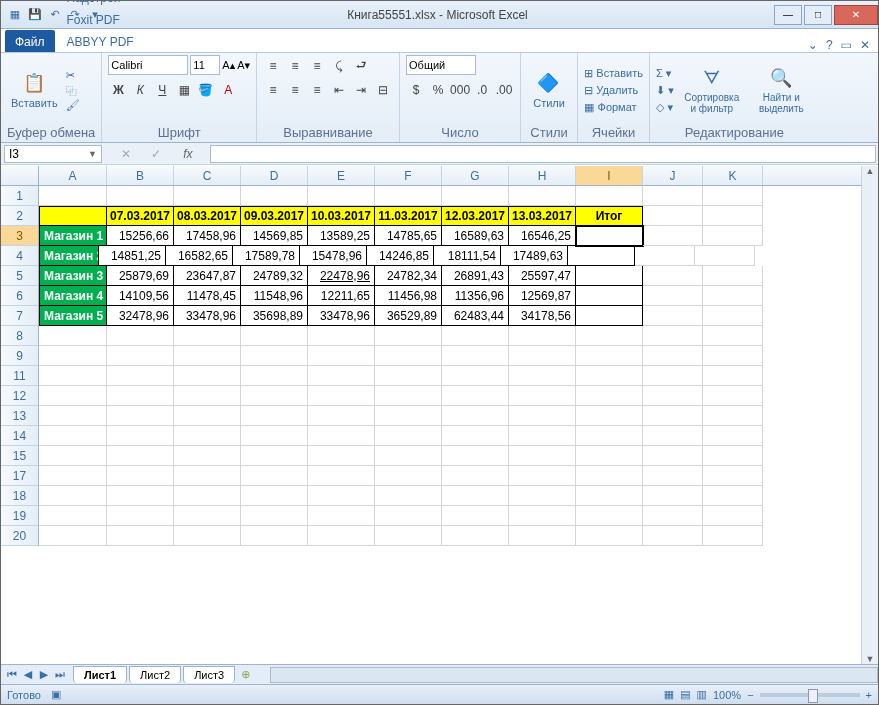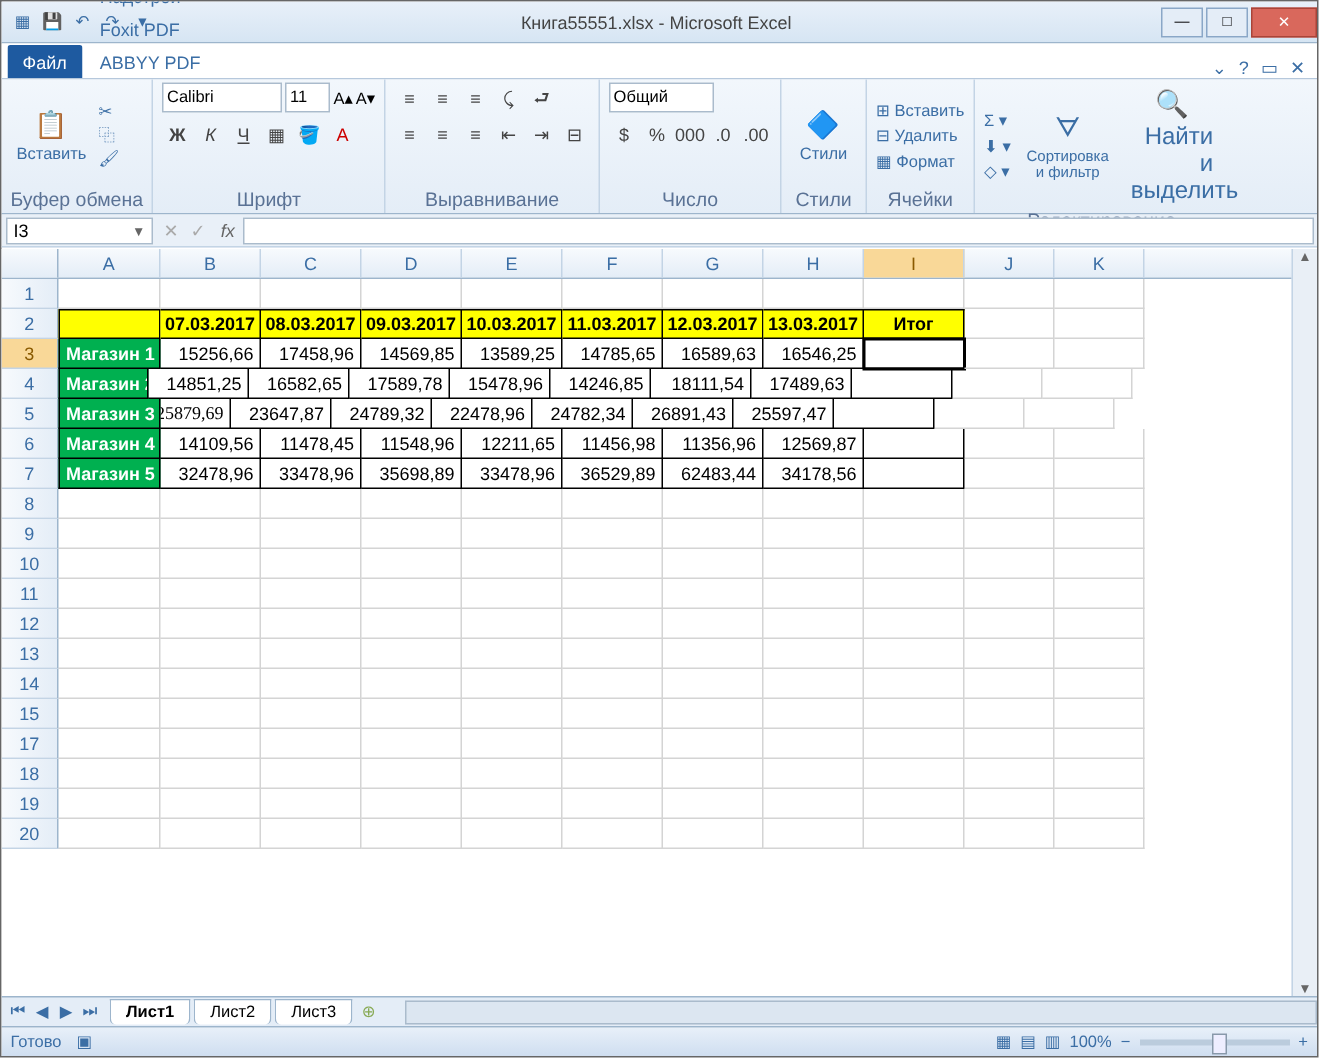--- a/index.html
+++ b/index.html
@@ -27,21 +27,21 @@
 .big-btn { display: flex; flex-direction: column; align-items: center; gap: 2px; padding: 2px 4px; color: #3b6ea5; min-width: 44px; }
 .big-btn .ico { width: 24px; height: 24px; display: flex; align-items: center; justify-content: center; font-size: 18px; }
 .small-btns { display: flex; flex-direction: column; gap: 2px; }
 .small-btns span { font-size: 11px; color: #3b6ea5; }
 .font-row { display: flex; gap: 2px; align-items: center; }
 .font-sel { border: 1px solid #abc; background: #fff; font-size: 11px; padding: 1px 2px; height: 20px; }
 .btn-row { display: flex; gap: 2px; margin-top: 2px; }
 .btn-row span { width: 20px; height: 18px; display: inline-flex; align-items: center; justify-content: center; border: 1px solid transparent; color: #444; font-size: 12px; }
 
 
-.formula-bar { height: 22px; display: flex; align-items: center; border-bottom: 1px solid #c3d4e5; background: #e9f0f8; font-size: 12px; }
+.formula-bar { height: 22px; display: flex; align-items: center; border-bottom: 1px solid #c3d4e5; background: #e9f0f8; font-size: 12px; gap: 12px; }
 .name-box { width: 98px; background: #fff; border: 1px solid #abc; margin: 0 3px; padding: 1px 4px; display: flex; align-items: center; }
 .name-box span:last-child { margin-left: auto; font-size: 9px; color: #666; }
 .fx-label { padding: 0 6px; font-style: italic; color: #666; }
 .fx-input { flex: 1; background: #fff; border: 1px solid #abc; height: 18px; margin-right: 2px; }
 
 
 .grid-wrap { position: absolute; top: 165px; left: 0; right: 0; bottom: 40px; overflow: hidden; background: #fff; }
 .col-headers { display: flex; height: 20px; background: linear-gradient(#f7fafd,#e4edf7); border-bottom: 1px solid #9db5cc; }
 .corner { width: 38px; border-right: 1px solid #9db5cc; background: linear-gradient(#f7fafd,#e4edf7); }
 .col-h { border-right: 1px solid #c3d4e5; text-align: center; font-size: 12px; color: #3b6ea5; display: flex; align-items: center; justify-content: center; }
@@ -212,21 +212,21 @@
         <span>Σ ▾</span>
         <span>⬇ ▾</span>
         <span>◇ ▾</span>
       </div>
       <div class="big-btn">
         <span class="ico">ᗊ</span>
         <span style="font-size:10px;max-width:60px;text-align:center">Сортировка и фильтр</span>
       </div>
       <div class="big-btn">
         <span class="ico">🔍</span>
-        <span style="font-size:16px;max-width:55px;text-align:right">Найти и выделить</span>
+        <span style="font-size:10px;max-width:55px;text-align:center">Найти и выделить</span>
       </div>
     </div>
     <div class="ribbon-group-label">Редактирование</div>
   </div>
 </div>
 
 <div class="formula-bar">
   <div class="name-box">
     <span>I3</span>
     <span>▼</span>
@@ -307,24 +307,24 @@
         <div class="cell num" style="width: 67px;">14246,85</div>
         <div class="cell num" style="width: 67px;">18111,54</div>
         <div class="cell num" style="width: 67px;">17489,63</div>
         <div class="cell empty-b" style="width: 67px;"></div>
         <div class="cell" style="width: 60px;"></div>
         <div class="cell" style="width: 60px;"></div>
       </div>
       <div class="row">
         <div class="row-h">5</div>
         <div class="cell shop" style="width: 68px;">Магазин 3</div>
-        <div class="cell num" style="width: 47px; font-family: Liberation Serif, serif;">25879,69</div>
+        <div class="cell num" style="width: 67px;">25879,69</div>
         <div class="cell num" style="width: 67px;">23647,87</div>
         <div class="cell num" style="width: 67px;">24789,32</div>
-        <div class="cell num" style="width: 67px;">22478,96</div>
+        <div class="cell num" style="width: 67px; text-decoration: underline;">22478,96</div>
         <div class="cell num" style="width: 67px;">24782,34</div>
         <div class="cell num" style="width: 67px;">26891,43</div>
         <div class="cell num" style="width: 67px;">25597,47</div>
         <div class="cell empty-b" style="width: 67px;"></div>
         <div class="cell" style="width: 60px;"></div>
         <div class="cell" style="width: 60px;"></div>
       </div>
       <div class="row">
         <div class="row-h">6</div>
         <div class="cell shop" style="width: 68px;">Магазин 4</div>
@@ -362,34 +362,20 @@
         <div class="cell" style="width: 67px;"></div>
         <div class="cell" style="width: 67px;"></div>
         <div class="cell" style="width: 67px;"></div>
         <div class="cell" style="width: 67px;"></div>
         <div class="cell" style="width: 67px;"></div>
         <div class="cell" style="width: 60px;"></div>
         <div class="cell" style="width: 60px;"></div>
       </div>
       <div class="row">
         <div class="row-h">9</div>
-        <div class="cell" style="width: 68px;"></div>
-        <div class="cell" style="width: 67px;"></div>
-        <div class="cell" style="width: 67px;"></div>
-        <div class="cell" style="width: 67px;"></div>
-        <div class="cell" style="width: 67px;"></div>
-        <div class="cell" style="width: 67px;"></div>
-        <div class="cell" style="width: 67px;"></div>
-        <div class="cell" style="width: 67px;"></div>
-        <div class="cell" style="width: 67px;"></div>
-        <div class="cell" style="width: 60px;"></div>
-        <div class="cell" style="width: 60px;"></div>
-      </div>
-      <div class="row">
-        <div class="row-h">10</div>
         <div class="cell" style="width: 68px;"></div>
         <div class="cell" style="width: 67px;"></div>
         <div class="cell" style="width: 67px;"></div>
         <div class="cell" style="width: 67px;"></div>
         <div class="cell" style="width: 67px;"></div>
         <div class="cell" style="width: 67px;"></div>
         <div class="cell" style="width: 67px;"></div>
         <div class="cell" style="width: 67px;"></div>
         <div class="cell" style="width: 67px;"></div>
         <div class="cell" style="width: 60px;"></div>

